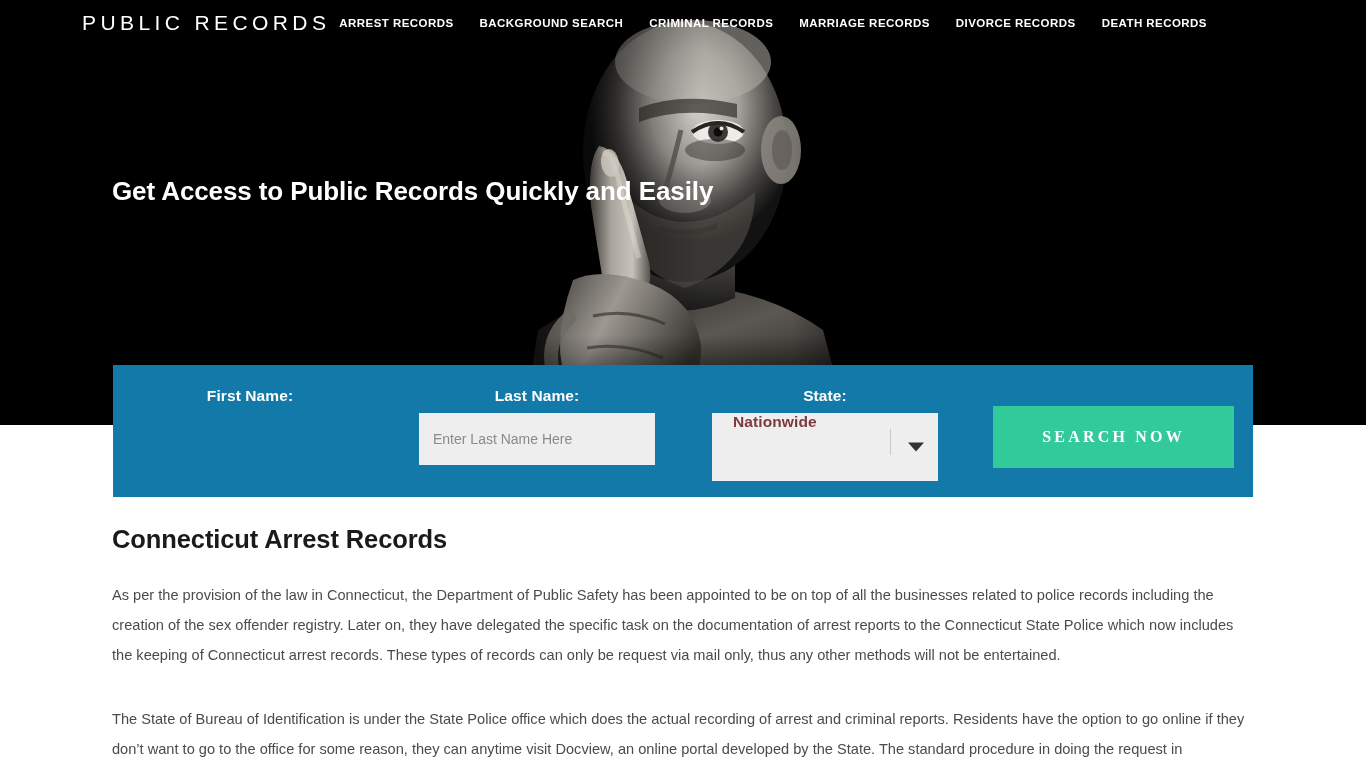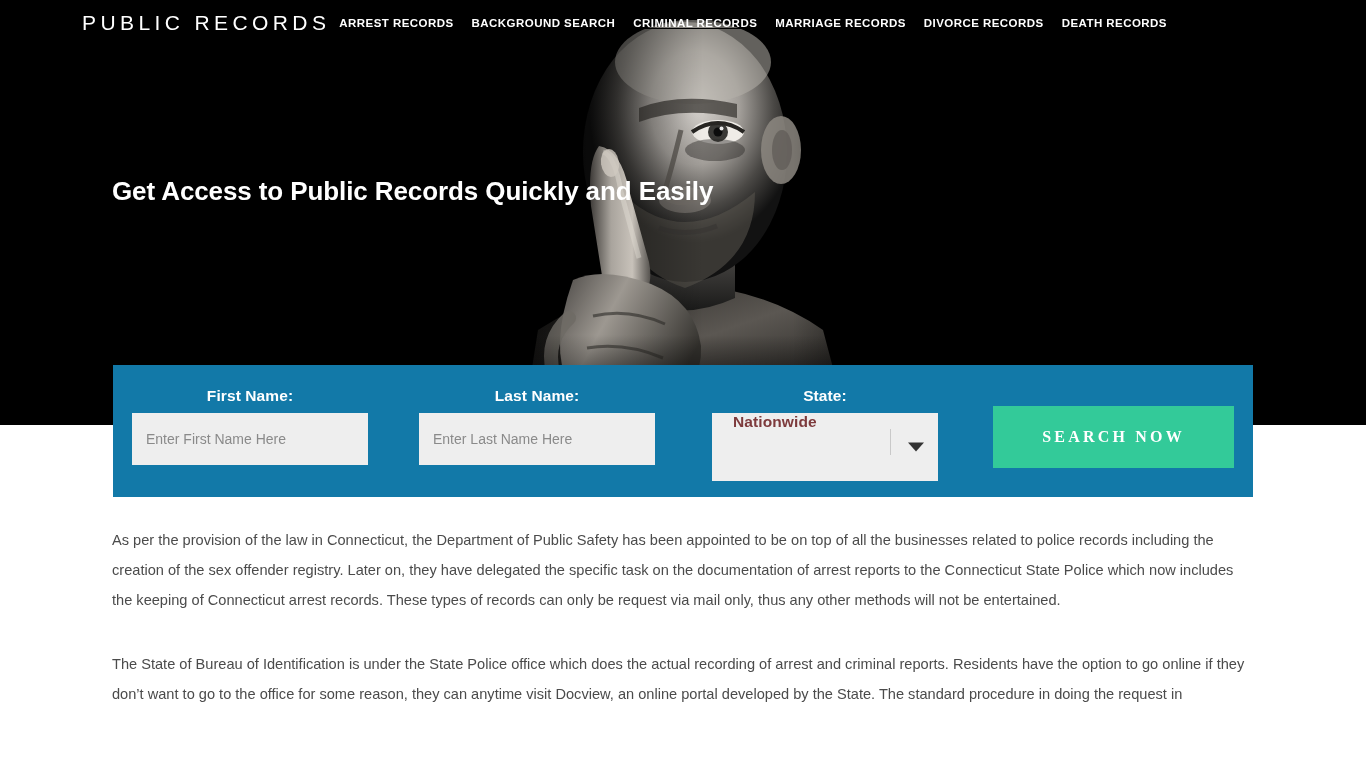--- a/index.html
+++ b/index.html
@@ -63,22 +63,21 @@
     font-weight: 300;
     letter-spacing: 4.4px;
     white-space: nowrap;
     font-family: "Liberation Sans", sans-serif;
   }
   .nav {
     margin-left: auto;
     margin-right: 22px;
     display: flex;
     align-items: center;
-    gap: 0px;
-    text-decoration: underline;
+    gap: 8px;
   }
   .nav-item {
     color: #ffffff;
     font-size: 11.5px;
     font-weight: bold;
     letter-spacing: 0.45px;
     white-space: nowrap;
     padding: 0 9px;
     cursor: pointer;
     text-decoration: none;
@@ -307,38 +306,38 @@
       </nav>
     </div>
 
     <div class="hero-title">Get Access to Public Records Quickly and Easily</div>
   </div>
 
   <div class="search-bar">
 
     <div class="field" id="f-first">
       <div class="field-label">First Name:</div>
-      <input class="text-input" type="text" placeholder="Enter First Name Here" style="">
     </div>
 
     <div class="field" id="f-last">
       <div class="field-label">Last Name:</div>
       <input class="text-input" type="text" placeholder="Enter Last Name Here" style="">
     </div>
 
     <div class="field" id="f-state">
       <div class="field-label">State:</div>
       <div class="select-wrap">
         <span class="select-value">Nationwide</span>
         <span class="select-divider"></span>
         <span class="select-arrow"></span>
       </div>
     </div>
 
     <button class="search-btn">SEARCH NOW</button>
   </div>
 
   <div class="content">
+    <h1>Connecticut Arrest Records</h1>
     <p>As per the provision of the law in Connecticut, the Department of Public Safety has been appointed to be on top of all the businesses related to police records including the creation of the sex offender registry. Later on, they have delegated the specific task on the documentation of arrest reports to the Connecticut State Police which now includes the keeping of Connecticut arrest records. These types of records can only be request via mail only, thus any other methods will not be entertained.</p>
     <p>The State of Bureau of Identification is under the State Police office which does the actual recording of arrest and criminal reports. Residents have the option to go online if they don’t want to go to the office for some reason, they can anytime visit Docview, an online portal developed by the State. The standard procedure in doing the request in</p>
   </div>
 
 </div>
 
 </body></html>

